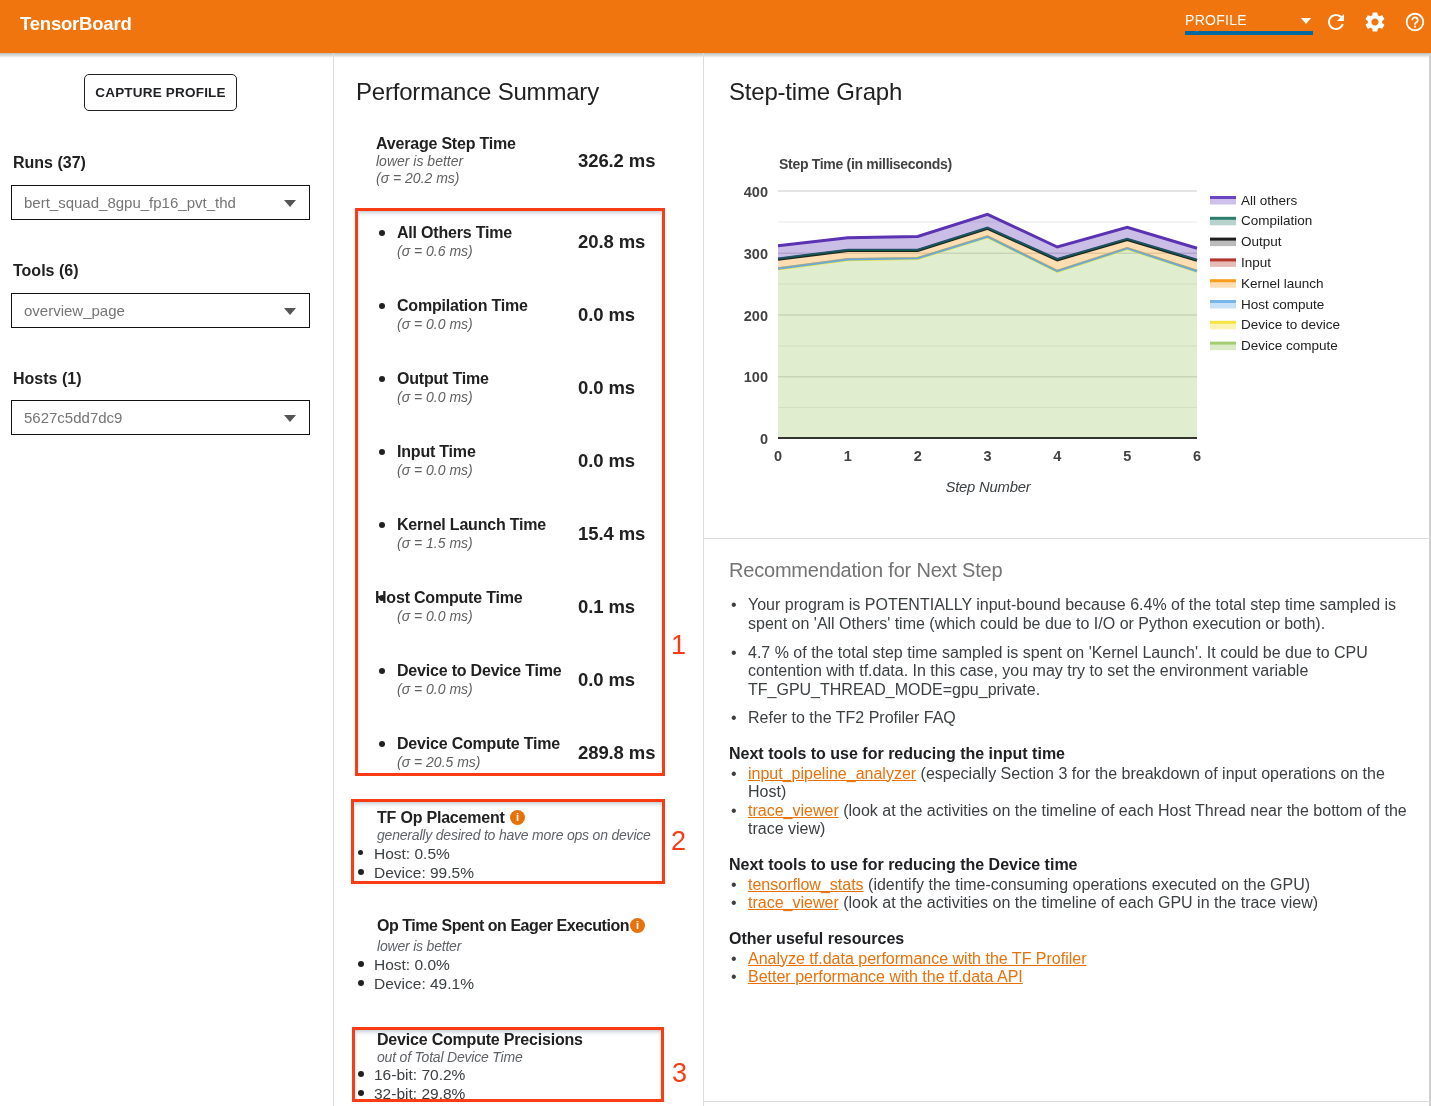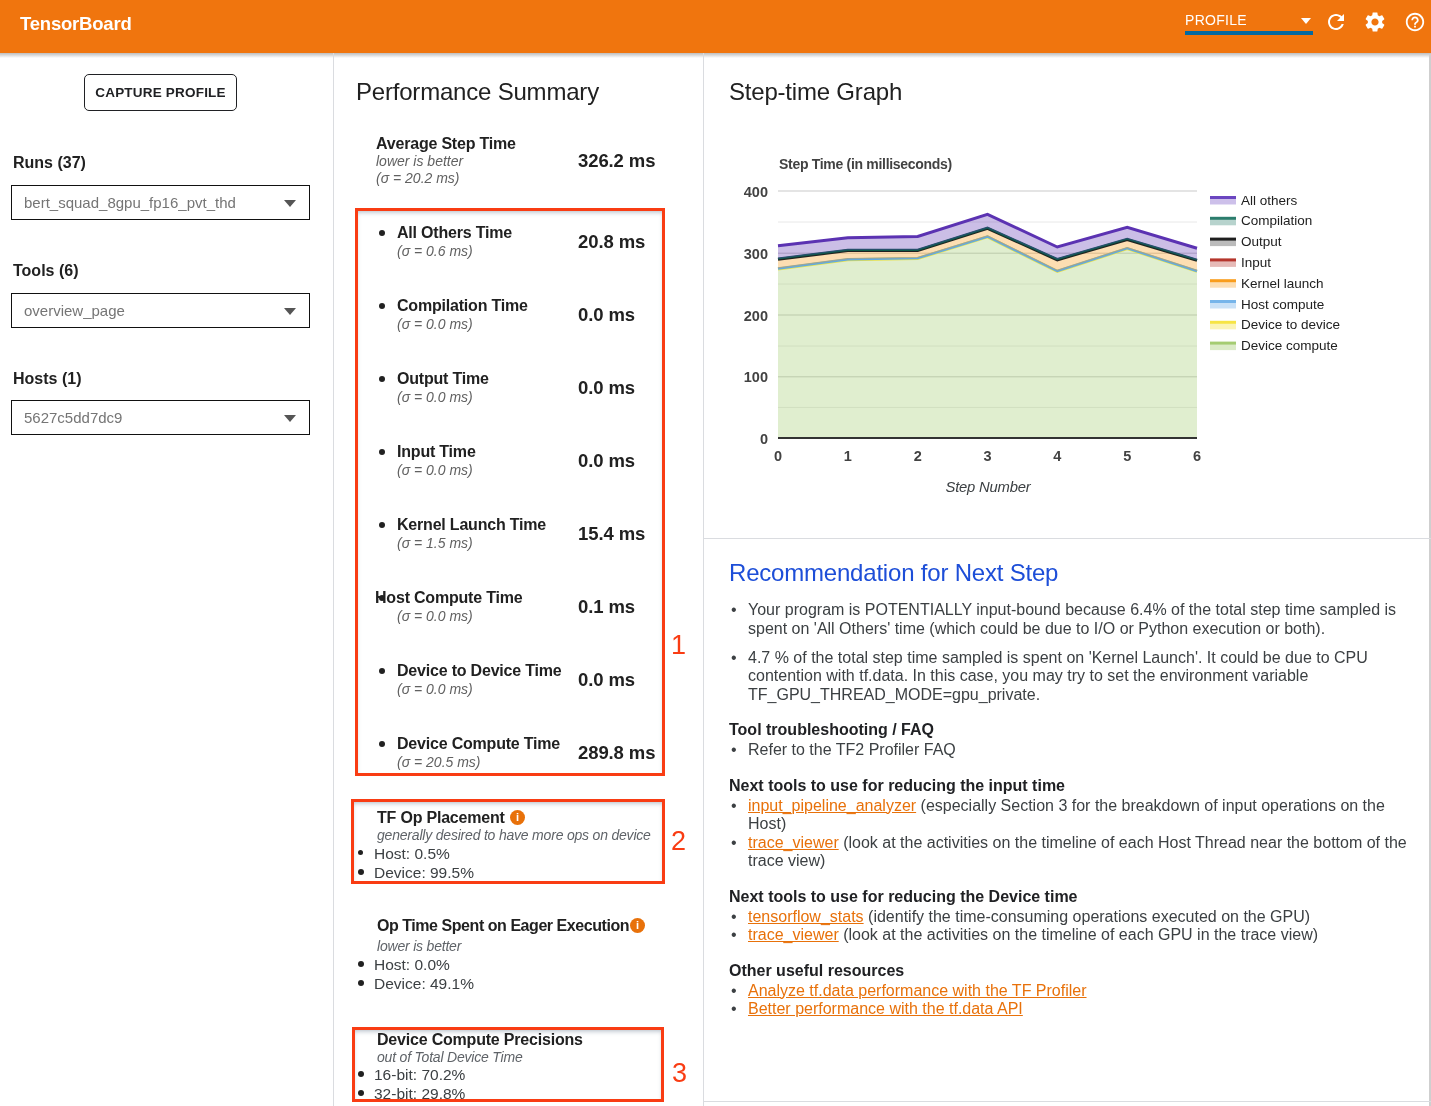--- a/index.html
+++ b/index.html
@@ -34,21 +34,21 @@
   .mvalue { position:absolute; font-size:18.5px; letter-spacing:-0.1px; font-weight:bold; color:#212121; white-space:nowrap; }
   .bullet { position:absolute; width:6px; height:6px; border-radius:50%; background:#212121; }
   .redbox { position:absolute; border:3px solid #f93c13; box-shadow: inset 0 3px 5px -2px rgba(96,116,138,0.5); }
   .rednum { position:absolute; color:#f93c13; font-size:27px; }
   .subitalic { position:absolute; font-size:14px; letter-spacing:-0.2px; font-style:italic; color:#5f6368; white-space:nowrap; }
   .mitem { position:absolute; font-size:15.5px; color:#3c4043; white-space:nowrap; }
   .info { position:absolute; width:15px; height:15px; border-radius:50%; background:#e8710a;
     color:#fff; font-size:11px; font-weight:bold; text-align:center; line-height:15px; font-style:normal; }
   
   .rec { position:absolute; left:729px; top:559px; width:690px; color:#3c4043; font-size:16px; }
-  .rec .rtitle { font-size:24px; color:#1d4ed8; letter-spacing:-0.2px; margin-bottom:14px; }
+  .rec .rtitle { font-size:20px; color:#737373; letter-spacing:-0.2px; margin-bottom:14px; }
   .rec ul { list-style:none; margin:0 0 10px 0; }
   .rec li { position:relative; padding-left:19px; margin:0; line-height:18.5px; }
   .rec li:before { content:"\2022"; position:absolute; left:2px; top:0px; font-size:16px; color:#3c4043; }
   .rec .sect { font-weight:bold; color:#202124; margin:16px 0 2px 0; line-height:19px; }
   .lnk { color:#e8710a; text-decoration:underline; }
 </style>
 </head>
 <body>
 <div class="header"></div>
 <div class="hshadow"></div>
@@ -234,21 +234,20 @@
     <text x="538" y="296.1">Device compute</text>
   </g>
 </svg>
 
 <div class="rec">
   <div class="rtitle">Recommendation for Next Step</div>
   <ul>
     <li style="margin-bottom:10.5px;">Your program is POTENTIALLY input-bound because 6.4% of the total step time sampled is<br>spent on 'All Others' time (which could be due to I/O or Python execution or both).</li>
     <li>4.7 % of the total step time sampled is spent on 'Kernel Launch'. It could be due to CPU<br>contention with tf.data. In this case, you may try to set the environment variable<br>TF_GPU_THREAD_MODE=gpu_private.</li>
   </ul>
-  <div class="sect">Tool troubleshooting / FAQ</div>
   <ul>
     <li>Refer to the TF2 Profiler FAQ</li>
   </ul>
   <div class="sect">Next tools to use for reducing the input time</div>
   <ul>
     <li><span class="lnk">input_pipeline_analyzer</span> (especially Section 3 for the breakdown of input operations on the<br>Host)</li>
     <li><span class="lnk">trace_viewer</span> (look at the activities on the timeline of each Host Thread near the bottom of the<br>trace view)</li>
   </ul>
   <div class="sect">Next tools to use for reducing the Device time</div>
   <ul>

